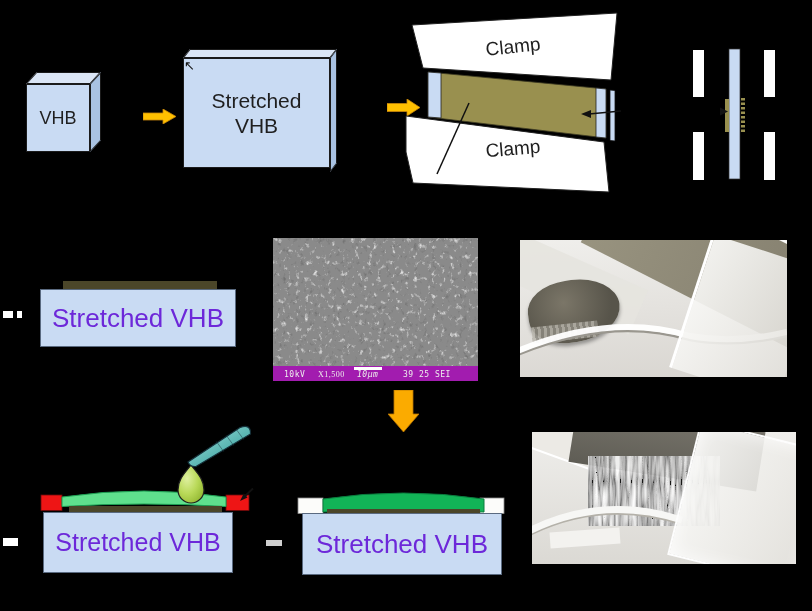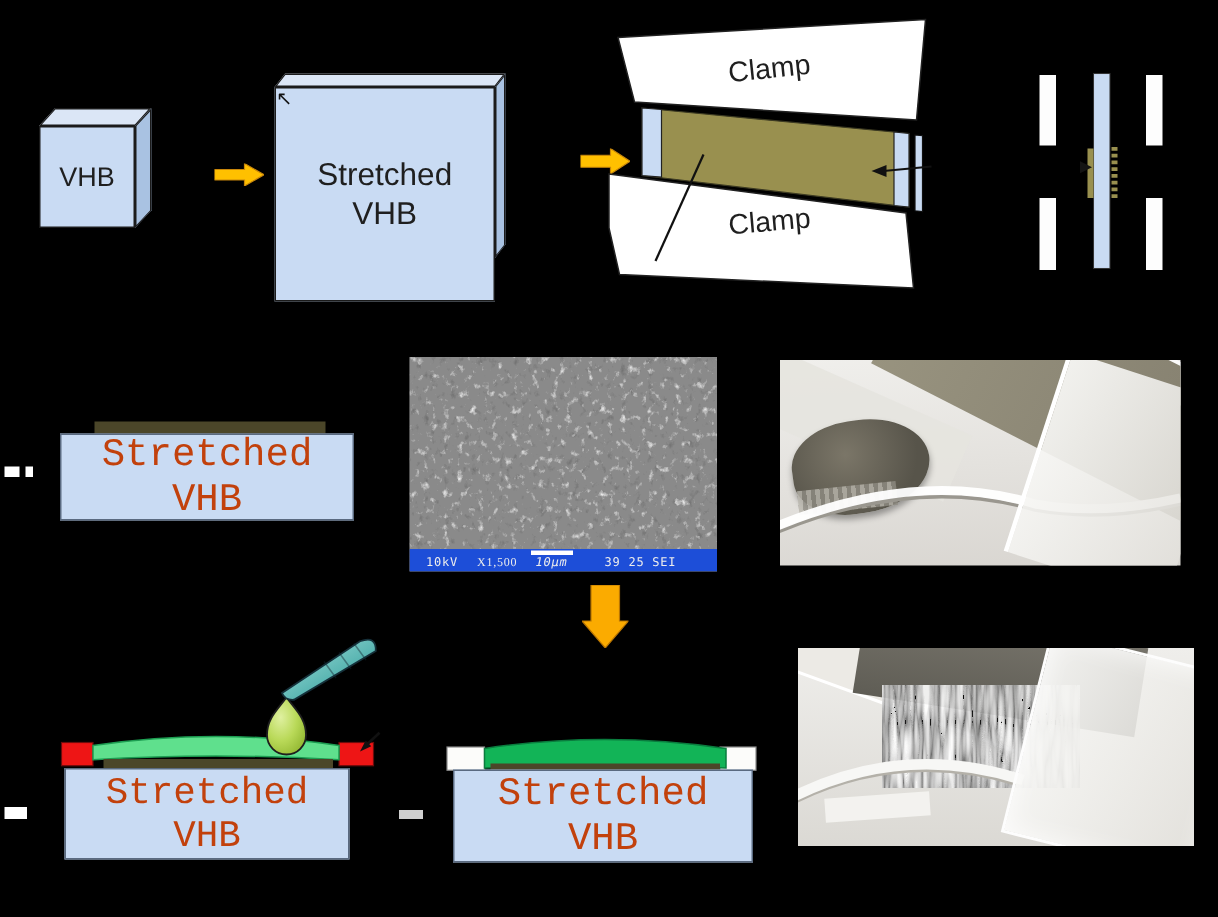--- a/index.html
+++ b/index.html
@@ -1,27 +1,27 @@
 <!DOCTYPE html>
 <html style="--background: #000000; --vhb_blue: #c9dbf3; --vhb_blue_top: #dbe6f6; --vhb_blue_side: #a9c2e2; --box_border: #1b1b1b; --olive: #99904f; --coating_dark_olive: #4b4629; --arrow_yellow: #ffc000; --arrow_orange: #fbab00; --spacer_red: #ee1515; --uncured_green: #5fe08d; --cured_green: #12b457; --droplet_green: #b9d958; --pipette_teal: #56b3b0; --clamp_white: #ffffff;"><head>
 <meta charset="utf-8">
 <style>
   html,body{margin:0;padding:0;background:var(--background,#000);}
   #canvas{position:relative;width:812px;height:611px;background:var(--background,#000);overflow:hidden;
           font-family:"Liberation Sans",sans-serif;}
   .abs{position:absolute;}
   .face{position:absolute;border:1.5px solid var(--box_border,#1b1b1b);box-sizing:border-box;}
   .lbl-sans{color:#1f1f1f;font-family:"Liberation Sans",sans-serif;}
-  .lbl-serif{color:#c2410c;font-family:Liberation Mono, monospace;}
+  .lbl-serif{color:#6d28d9;font-family:Liberation Sans, sans-serif;}
   .center{display:flex;align-items:center;justify-content:center;text-align:center;}
   .bluebox{position:absolute;background:var(--vhb_blue);border:1px solid #5a6a80;box-sizing:border-box;}
   .brownstrip{position:absolute;background:var(--coating_dark_olive);}
   .photo{position:absolute;overflow:hidden;}
   .photo > div{position:absolute;}
-  .semfooter{position:absolute;left:0;right:0;bottom:0;height:15px;background:#1d4ed8;
+  .semfooter{position:absolute;left:0;right:0;bottom:0;height:15px;background:#a21caf;
              font-family:"DejaVu Sans Mono",monospace;font-size:8px;color:#ededed;letter-spacing:.5px;}
   .semfooter span{position:absolute;top:4px;}
   .whitechip{position:absolute;background:#fff;}
   svg{display:block;}
 </style>
 </head>
 <body>
 
 <div id="canvas">
 
@@ -37,21 +37,21 @@
 
   <svg class="abs" style="left:143px;top:109px;" width="33" height="15" viewBox="0 0 33 15">
     <polygon points="0,4 20,4 20,0 33,7.5 20,15 20,11 0,11" style="fill:var(--arrow_yellow);stroke:#c8860a;stroke-width:.8;"></polygon>
   </svg>
 
   <div class="abs" style="left:0;top:0;">
     <div class="face" style="left:183px;top:49px;width:147px;height:9px;background:var(--vhb_blue_top);
                 transform:skewX(-38deg);transform-origin:bottom left;"></div>
     <div class="face" style="left:330px;top:58px;width:7px;height:114px;background:var(--vhb_blue_side);
                 transform:skewY(-52deg);transform-origin:top left;"></div>
-    <div class="face center" style="left:183px;top:58px;width:147px;height:143px;background:var(--vhb_blue);">
+    <div class="face center" style="left:183px;top:58px;width:147px;height:110px;background:var(--vhb_blue);">
       <div>
         <div class="lbl-sans" style="font-size:21px;line-height:1.2;">Stretched</div>
         <div class="lbl-sans" style="font-size:21px;line-height:1.2;">VHB</div>
       </div>
     </div>
     <div class="abs lbl-sans" style="left:184px;top:58px;font-size:13px;color:#101010;">↖</div>
   </div>
 
   <svg class="abs" style="left:387px;top:99px;" width="33" height="17" viewBox="0 0 33 17">
     <polygon points="0,4.5 20,4.5 20,0 33,8.5 20,17 20,12.5 0,12.5" style="fill:var(--arrow_yellow);stroke:#c8860a;stroke-width:.8;"></polygon>

